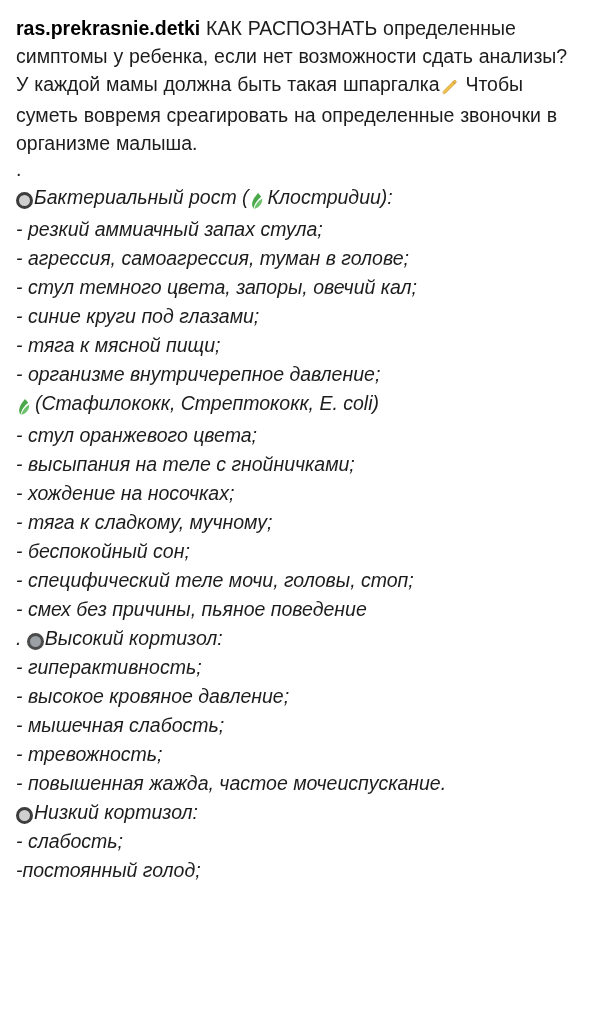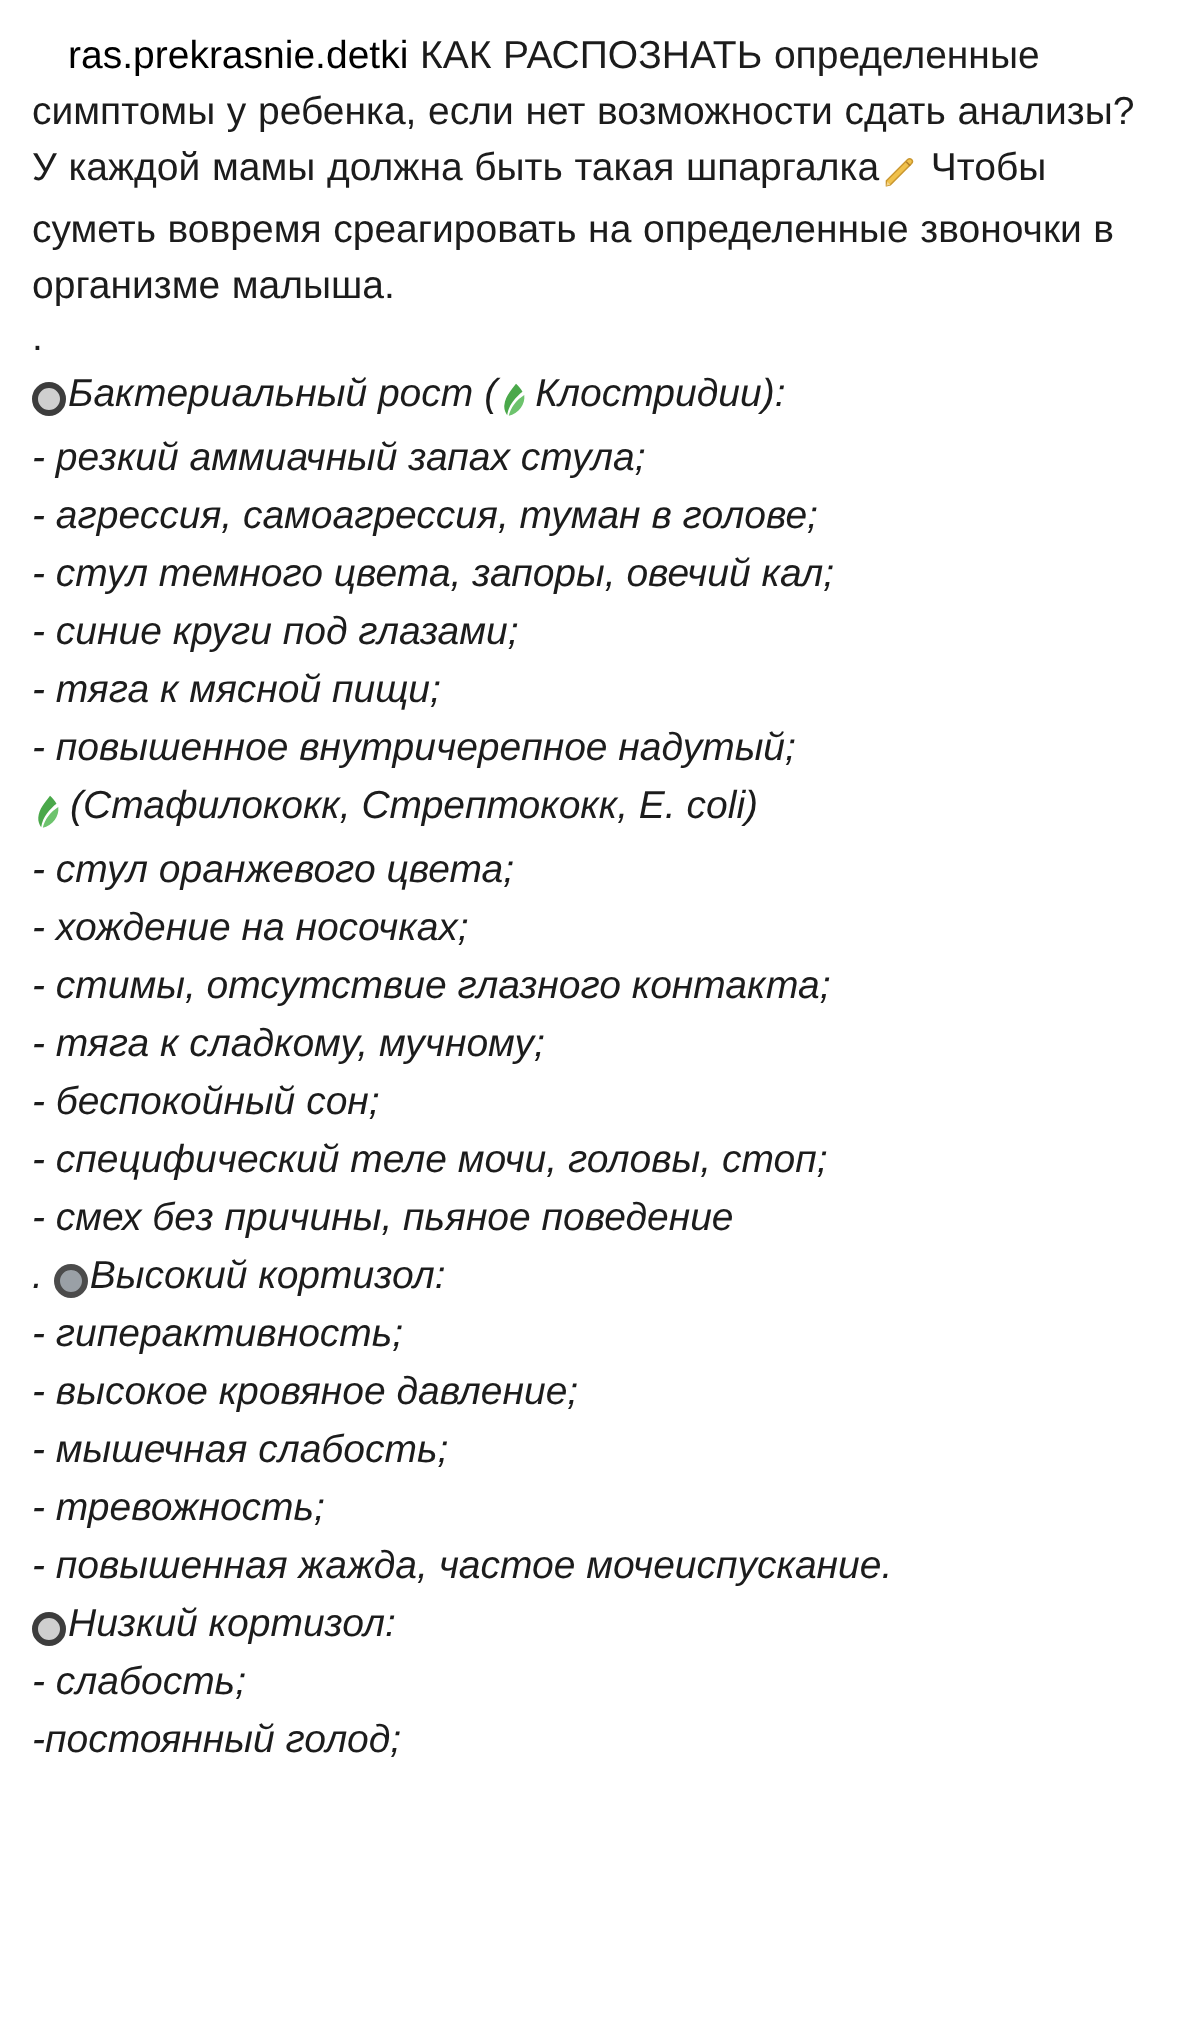--- a/index.html
+++ b/index.html
@@ -19,23 +19,22 @@
     box-sizing: border-box;
     width: 600px;
   }
   .intro {
     font-size: 19.5px;
     line-height: 28px;
     margin: 0 0 0 0;
     word-spacing: 0.4px;
   }
   .username {
-    font-weight: normal;
+    font-weight: bold;
     color: #000;
-    margin-left: 18px;
   }
   .dot-line {
     font-size: 19.5px;
     line-height: 20px;
     margin: 2px 0 4px 0;
     color: #1c1c1c;
   }
   .lines {
     margin: 0;
     padding: 0;
@@ -98,29 +97,29 @@
 
     <div class="line"><span class="emoji circle-icon"></span><span>Бактериальный рост (</span><span class="emoji"><svg class="herb-icon" viewBox="0 0 20 20">
             <path d="M10 1C7 5 4 8 3.5 13c-.2 2 .6 4 1.6 5.5.4-3 1.6-5.6 3.2-7.7C10 8.6 12 6.6 13.6 5.4 12.7 3.8 11.4 2.3 10 1z" fill="#4aa84a"></path>
             <path d="M6 18.8c2.5-.6 5-2.1 6.6-4.3 1.6-2.2 2.3-4.8 2-7.3-2 1.3-4.1 3-5.6 5.1-1.5 2-2.6 4.2-3 6.5z" fill="#6dc36d"></path>
           </svg></span><span>Клостридии):</span></div>
     <div class="line">- резкий аммиачный запах стула;</div>
     <div class="line">- агрессия, самоагрессия, туман в голове;</div>
     <div class="line">- стул темного цвета, запоры, овечий кал;</div>
     <div class="line">- синие круги под глазами;</div>
     <div class="line">- тяга к мясной пищи;</div>
-    <div class="line">- повышенное внутричерепное надутый;</div>
+    <div class="line">- организме внутричерепное давление;</div>
 
     <div class="line"><span class="emoji"><svg class="herb-icon" viewBox="0 0 20 20">
             <path d="M10 1C7 5 4 8 3.5 13c-.2 2 .6 4 1.6 5.5.4-3 1.6-5.6 3.2-7.7C10 8.6 12 6.6 13.6 5.4 12.7 3.8 11.4 2.3 10 1z" fill="#4aa84a"></path>
             <path d="M6 18.8c2.5-.6 5-2.1 6.6-4.3 1.6-2.2 2.3-4.8 2-7.3-2 1.3-4.1 3-5.6 5.1-1.5 2-2.6 4.2-3 6.5z" fill="#6dc36d"></path>
           </svg></span><span>(Стафилококк, Стрептококк, E. coli)</span></div>
     <div class="line">- стул оранжевого цвета;</div>
+    <div class="line">- высыпания на теле с гнойничками;</div>
     <div class="line">- хождение на носочках;</div>
-    <div class="line">- стимы, отсутствие глазного контакта;</div>
     <div class="line">- тяга к сладкому, мучному;</div>
     <div class="line">- беспокойный сон;</div>
     <div class="line">- специфический теле мочи, головы, стоп;</div>
     <div class="line">- смех без причины, пьяное поведение</div>
 
     <div class="line"><span>. </span><span class="emoji circle-icon gray"></span><span>Высокий кортизол:</span></div>
     <div class="line">- гиперактивность;</div>
     <div class="line">- высокое кровяное давление;</div>
     <div class="line">- мышечная слабость;</div>
     <div class="line">- тревожность;</div>

